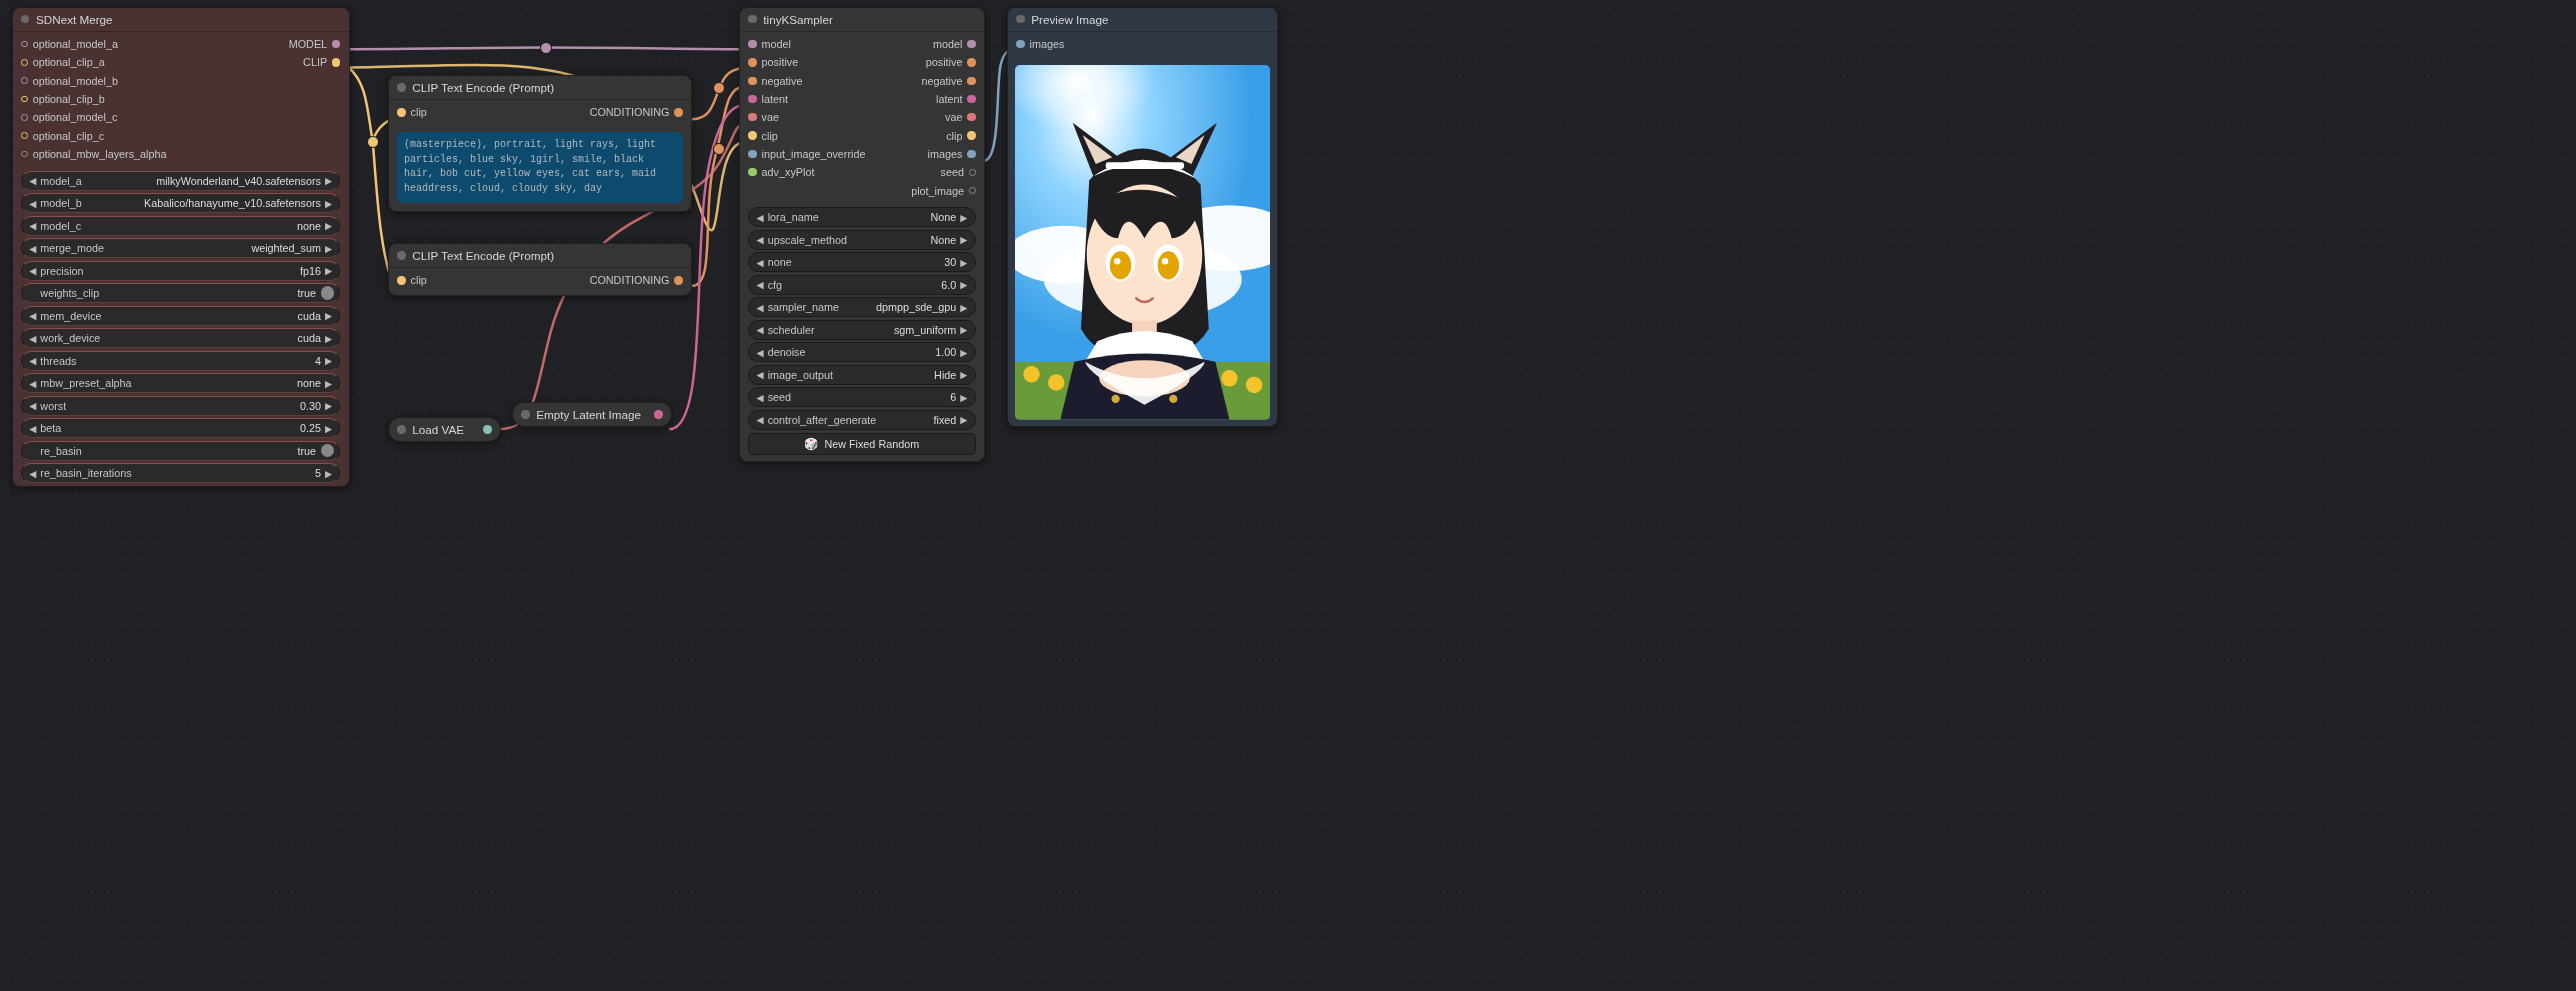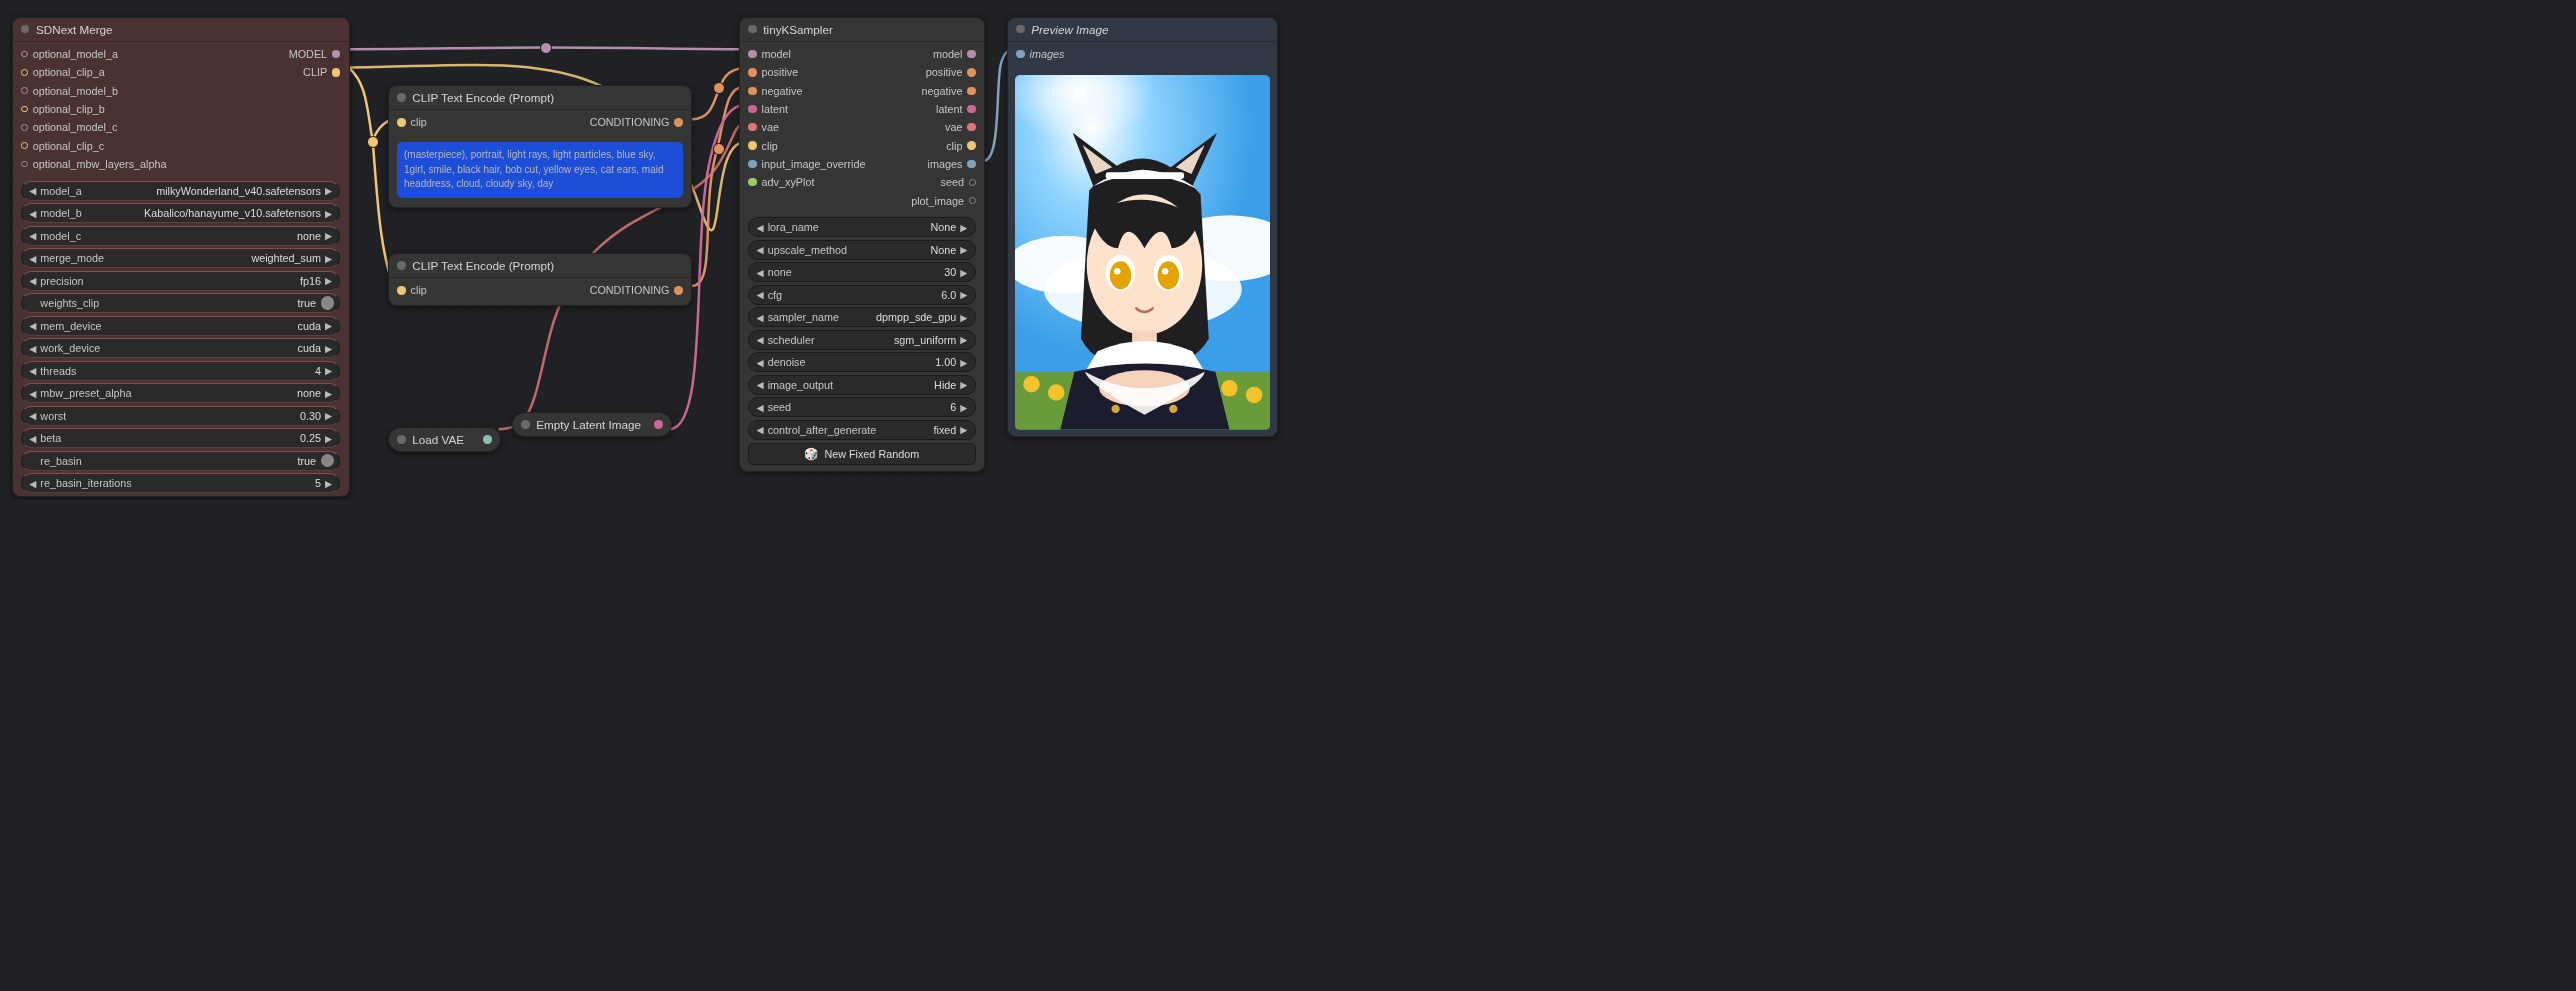--- a/index.html
+++ b/index.html
@@ -23,24 +23,23 @@
     z-index: 0;
     pointer-events: none;
   }
   .node {
     position: absolute;
     background: #353535;
     border: 0.8px solid #222;
     border-radius: 8.3px;
     z-index: 2;
     box-shadow: 0 1.7px 6.7px rgba(0,0,0,.5);
-    margin-top: 10px;
   }
   .node.merge { background: #4a3232; }
-  .node.preview { background: #2f3844; font-style: italic; }
+  .node.preview { background: #2f3844; }
   .node-header {
     display: flex;
     align-items: center;
     gap: 6.7px;
     padding: 5px 8.3px;
     font-size: 11.7px;
     color: #d6d6d6;
     border-bottom: 0.8px solid rgba(0,0,0,.25);
   }
   .node-header .dot-collapse {
@@ -90,24 +89,24 @@
   .widget .arrow {
     width: 11.7px; text-align:center; color:#bbb; font-size:9.2px;
   }
   .widget .wlabel { color:#c7c7c7; flex:0 0 auto; margin-left:1.7px; }
   .widget .wval { color:#ddd; margin-left:auto; margin-right:1.7px; text-align:right; }
   .widget.bool .knob {
     width:13.3px; height:13.3px; border-radius:50%; background:#888; margin-left:3.3px;
   }
   .textarea {
     margin: 5px 8.3px 8.3px 8.3px;
-    background: #1d4ed8;
+    background: #0c4a6e;
     border-radius: 5px;
     padding: 6.7px;
-    font-family: Liberation Sans, sans-serif;
+    font-family: Liberation Mono, monospace;
     font-size: 10px;
     line-height: 1.45;
     color: #b8b8b8;
     white-space: pre-wrap;
   }
   .btn {
     display:flex; align-items:center; justify-content:center; gap:5px;
     background:#2a2a2a; border:0.8px solid #1a1a1a; border-radius:5px;
     margin:3.3px 8.3px 6.7px 8.3px; height:21.7px; color:#ddd;
   }

